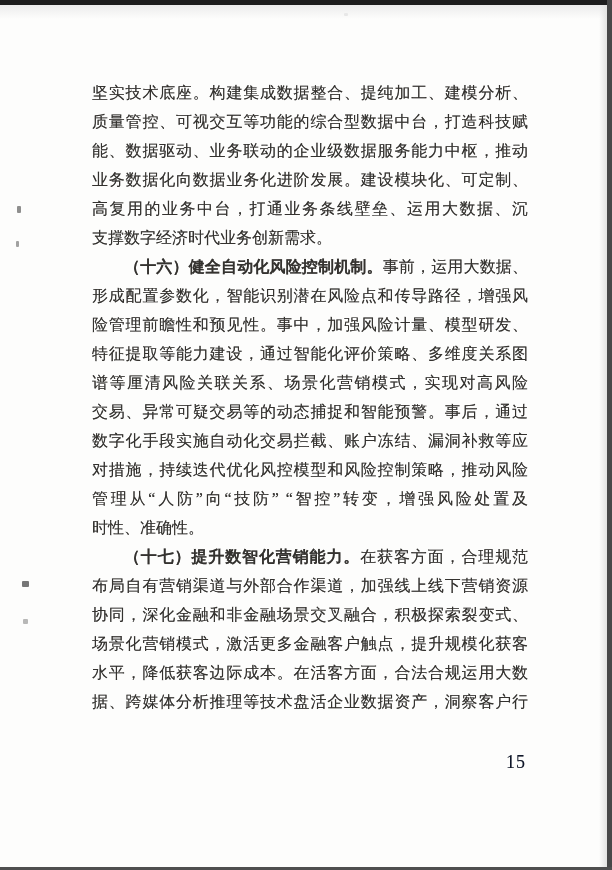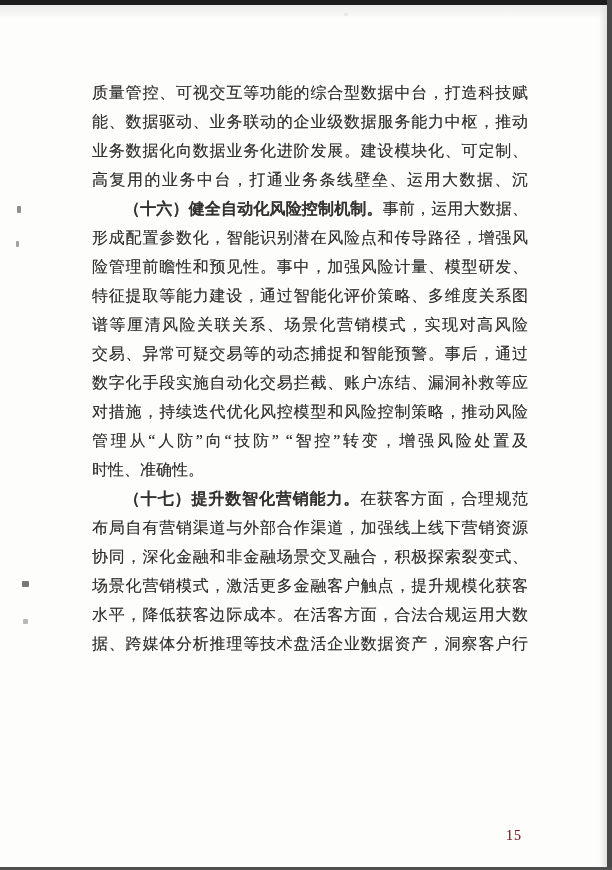--- a/index.html
+++ b/index.html
@@ -67,23 +67,23 @@
   .line.para-end{
     text-align:left;
     text-align-last:left;
   }
   .line.indent{
     text-indent:32px;
   }
   .bold{font-weight:bold;}
   .page-number{
     position:absolute;
-    left:506px;top:828px;
-    font-size:14px;
-    color:#7f1d1d;
+    left:506px;top:752px;
+    font-size:18px;
+    color:#0f172a;
     letter-spacing:1px;
     z-index:2;
     text-shadow:0 0 .4px rgba(40,40,40,.5);
   }
 </style>
 </head>
 <body>
 
 <div class="page">
 
@@ -93,24 +93,26 @@
   <div class="edge-right"></div>
   <div class="edge-bottom"></div>
 
   <div class="speck speck-1"></div>
   <div class="speck speck-2"></div>
   <div class="speck speck-3"></div>
   <div class="speck speck-4"></div>
   <div class="speck speck-5"></div>
 
   <div class="text-block">
+    <div class="line">坚实技术底座。构建集成数据整合、提纯加工、建模分析、</div>
     <div class="line">质量管控、可视交互等功能的综合型数据中台，打造科技赋</div>
     <div class="line">能、数据驱动、业务联动的企业级数据服务能力中枢，推动</div>
     <div class="line">业务数据化向数据业务化进阶发展。建设模块化、可定制、</div>
     <div class="line">高复用的业务中台，打通业务条线壁垒、运用大数据、沉</div>
+    <div class="line para-end">支撑数字经济时代业务创新需求。</div>
     <div class="line indent"><span class="bold">（十六）健全自动化风险控制机制。</span><span>事前，运用大数据、</span></div>
     <div class="line">形成配置参数化，智能识别潜在风险点和传导路径，增强风</div>
     <div class="line">险管理前瞻性和预见性。事中，加强风险计量、模型研发、</div>
     <div class="line">特征提取等能力建设，通过智能化评价策略、多维度关系图</div>
     <div class="line">谱等厘清风险关联关系、场景化营销模式，实现对高风险</div>
     <div class="line">交易、异常可疑交易等的动态捕捉和智能预警。事后，通过</div>
     <div class="line">数字化手段实施自动化交易拦截、账户冻结、漏洞补救等应</div>
     <div class="line">对措施，持续迭代优化风控模型和风险控制策略，推动风险</div>
     <div class="line">管理从“人防”向“技防” “智控”转变，增强风险处置及</div>
     <div class="line para-end">时性、准确性。</div>

